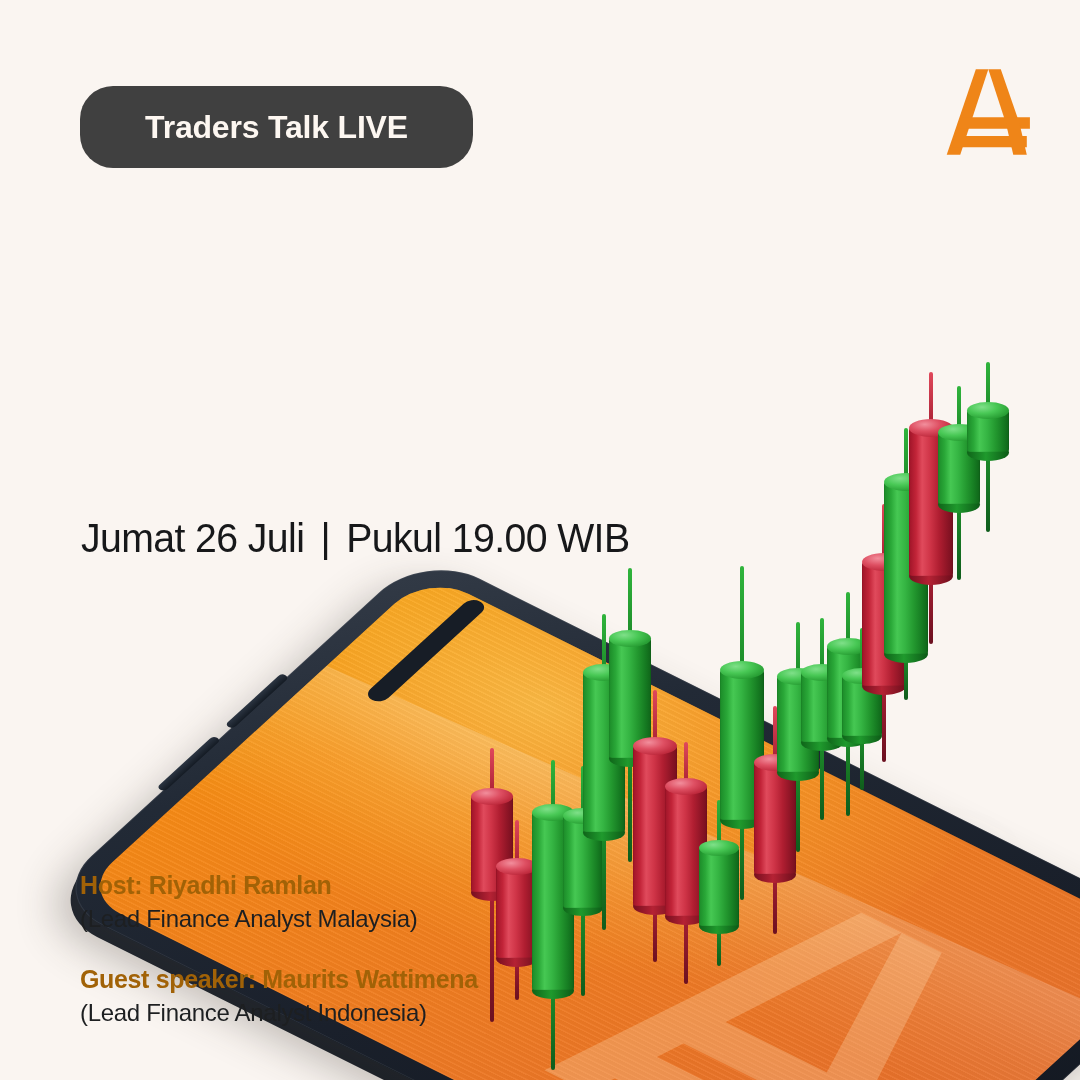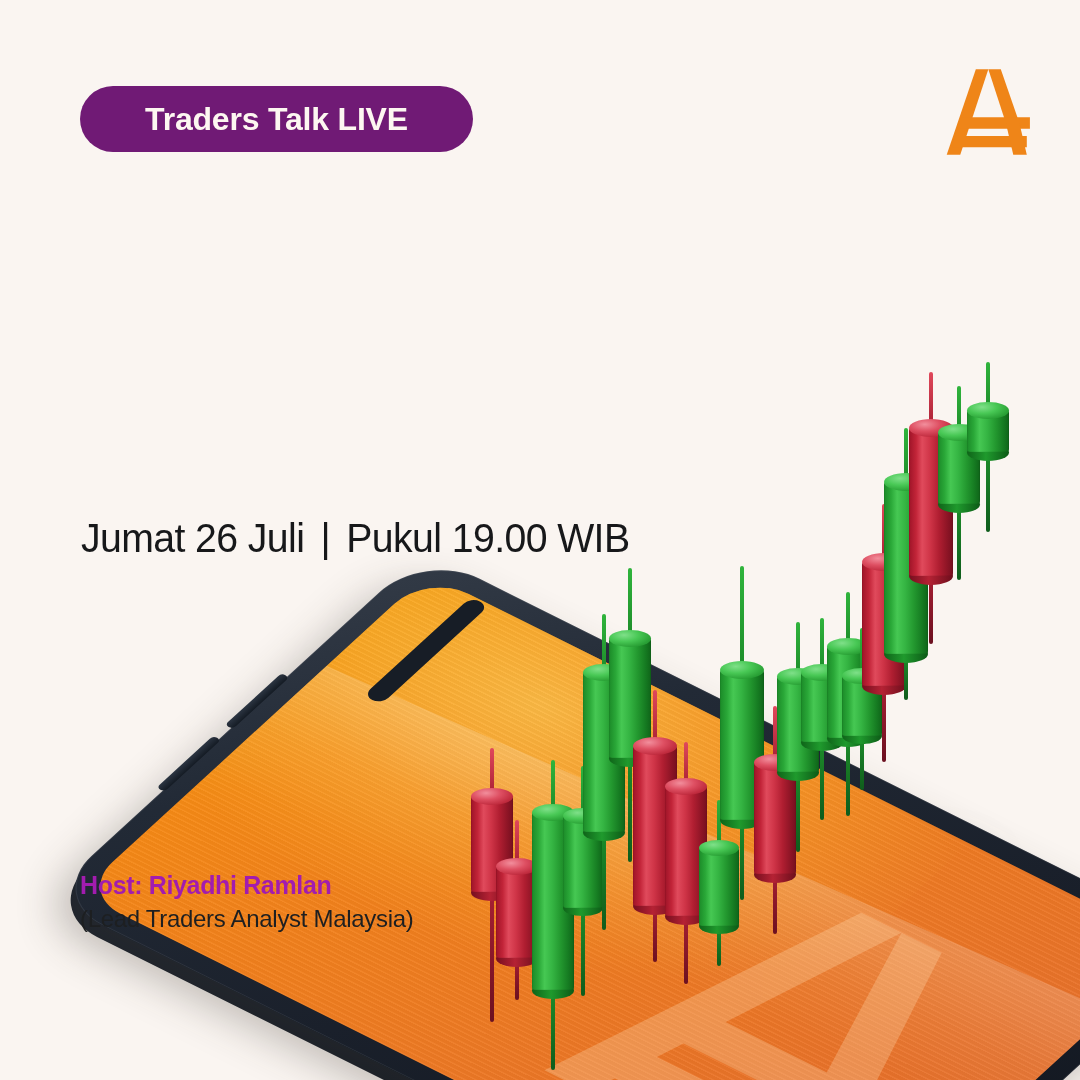--- a/index.html
+++ b/index.html
@@ -16,23 +16,23 @@
     font-family: "Liberation Sans", sans-serif;
     -webkit-font-smoothing: antialiased;
   }
 
   
   #live-badge {
     position: absolute;
     left: 80px;
     top: 86px;
     width: 393px;
-    height: 66px;
+    height: 82px;
     border-radius: 33px;
-    background: #701a75;
+    background: #404040;
     display: flex;
     align-items: center;
     justify-content: center;
   }
   #live-badge .badge-text {
     color: #fdf7f1;
     font-size: 32px;
     font-weight: 700;
     letter-spacing: -0.2px;
     white-space: nowrap;
@@ -88,21 +88,21 @@
 
   
   #speakers {
     position: absolute;
     left: 80px;
     top: 868px;
     z-index: 40;
   }
   .spk-block { margin-bottom: 26px; }
   .spk-name {
-    color: #a21caf;
+    color: #a16207;
     font-size: 25px;
     font-weight: 700;
     letter-spacing: -0.35px;
     line-height: 34px;
     white-space: nowrap;
   }
   .spk-role {
     color: #1d1f21;
     font-size: 24px;
     font-weight: 400;
@@ -506,17 +506,21 @@
 
   <div id="date-line">
     <span>Jumat 26 Juli</span>
     <span class="sep">|</span>
     <span>Pukul 19.00 WIB</span>
   </div>
 
   <div id="speakers">
     <div class="spk-block">
       <div class="spk-name">Host: Riyadhi Ramlan</div>
-      <div class="spk-role">(Lead Traders Analyst Malaysia)</div>
+      <div class="spk-role">(Lead Finance Analyst Malaysia)</div>
+    </div>
+    <div class="spk-block">
+      <div class="spk-name">Guest speaker: Maurits Wattimena</div>
+      <div class="spk-role">(Lead Finance Analyst Indonesia)</div>
     </div>
   </div>
 
 </div>
 
 </body></html>

